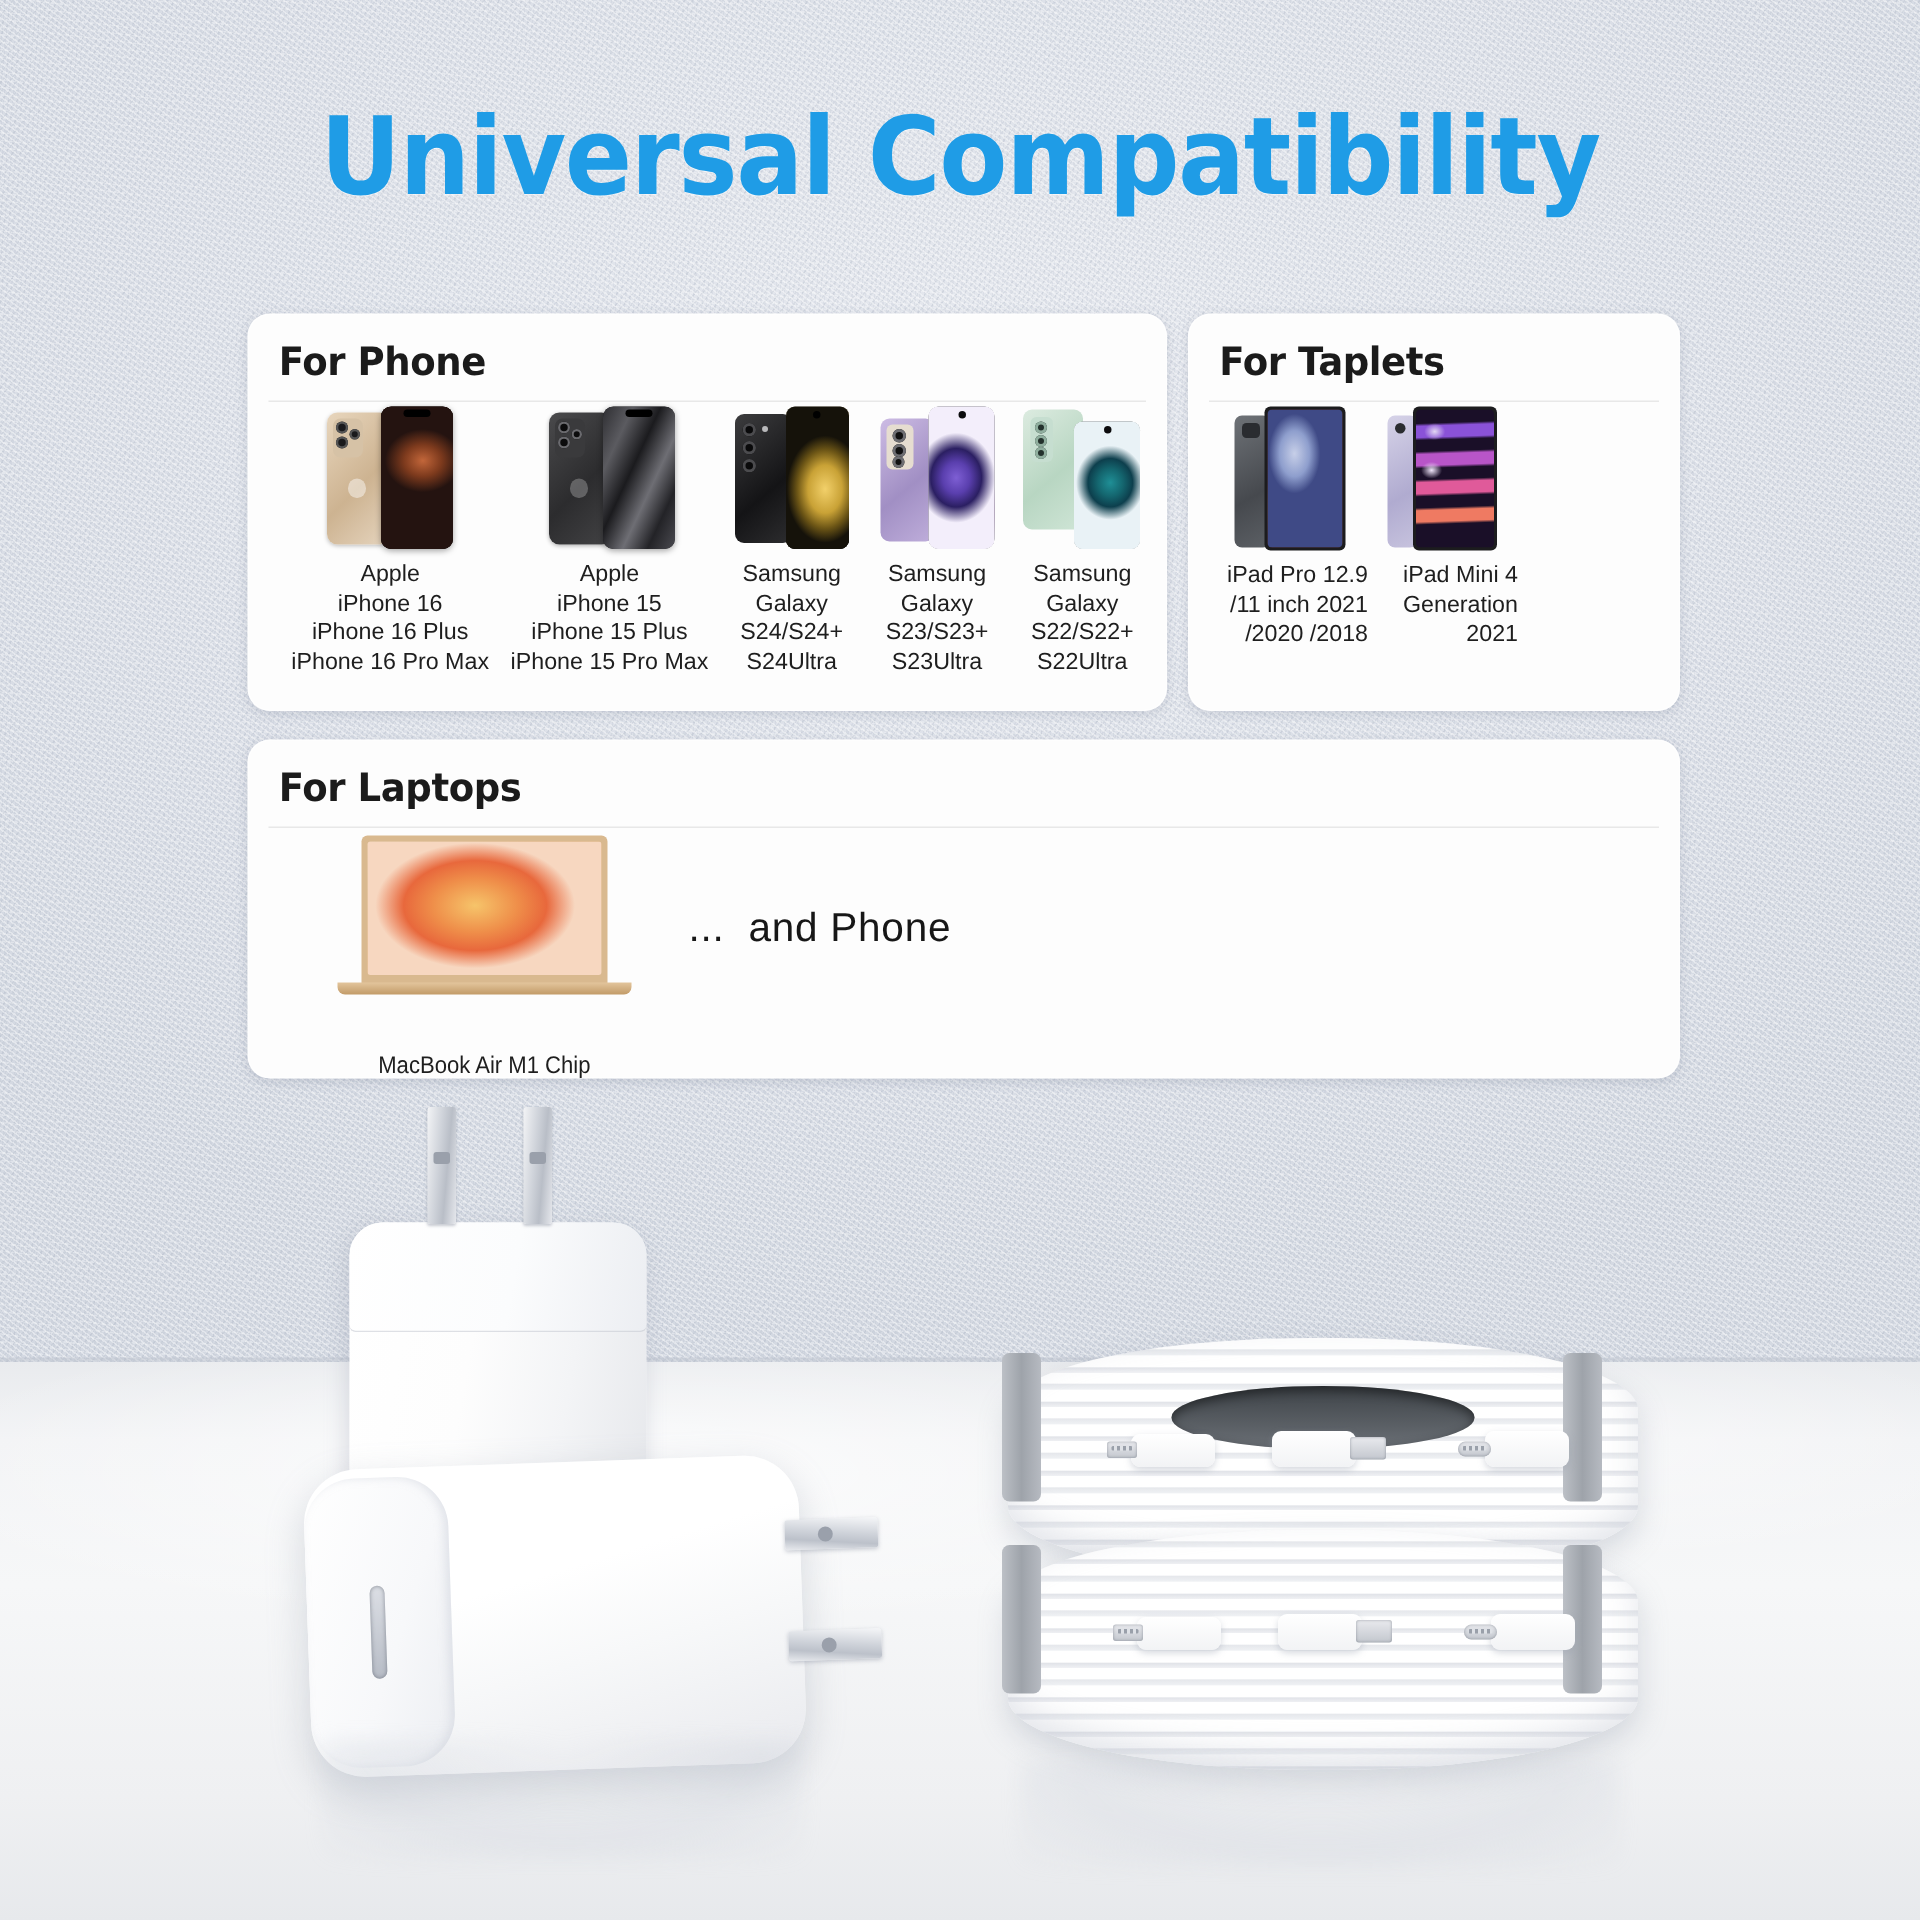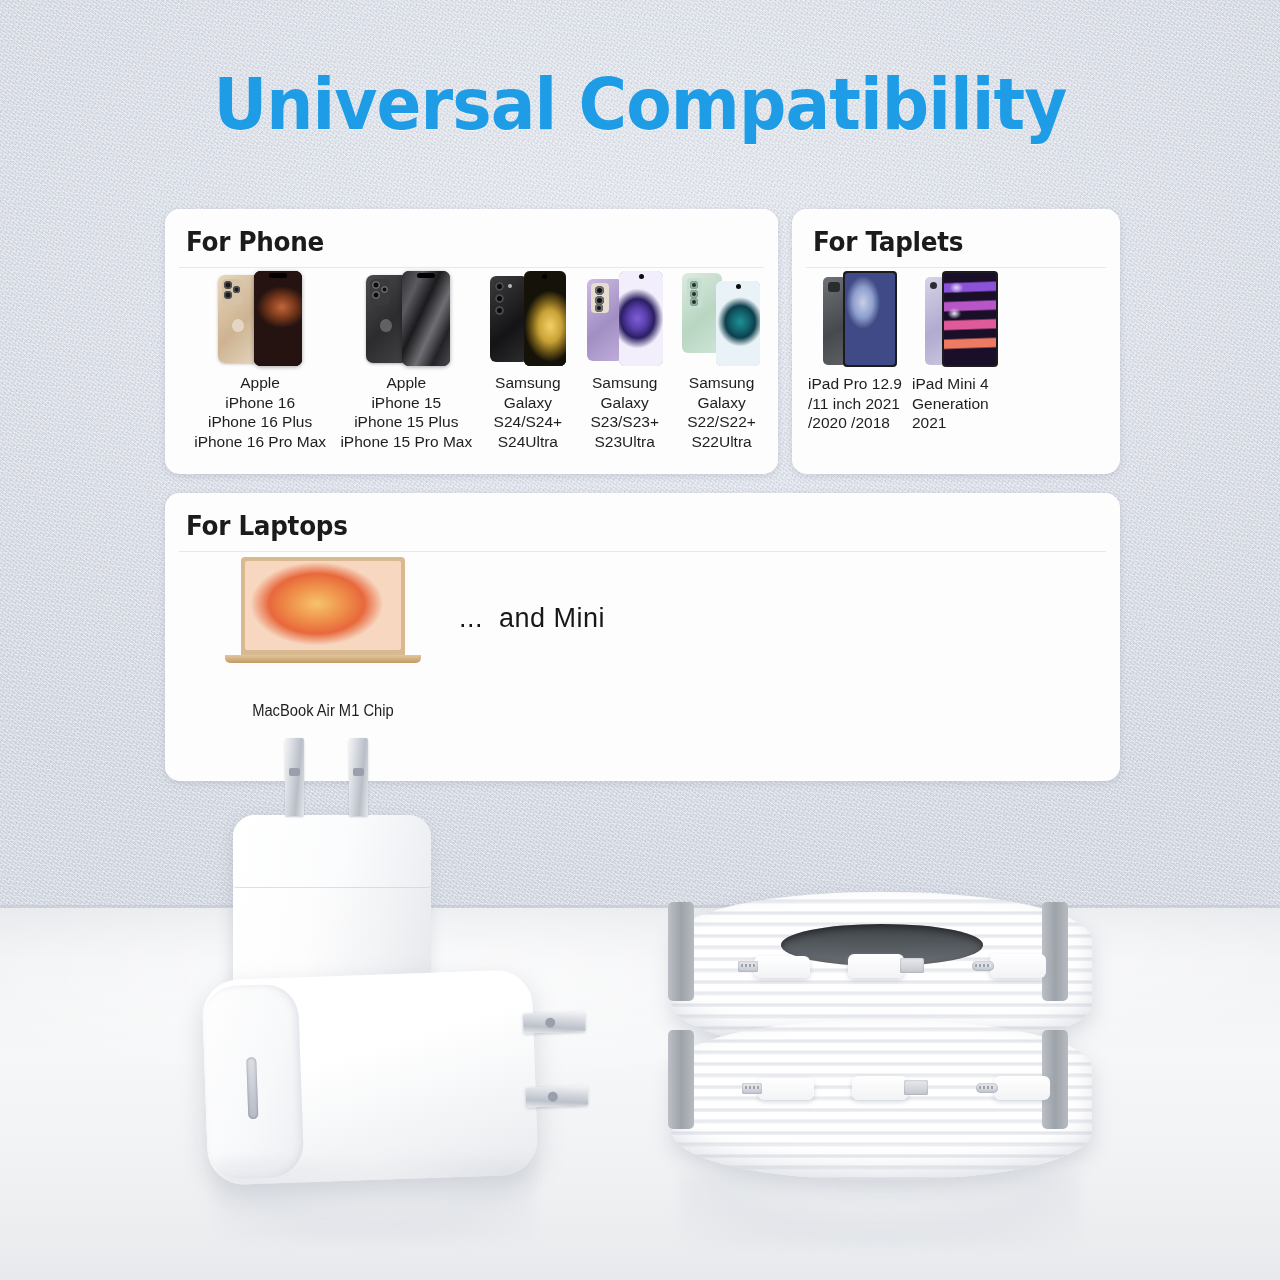--- a/index.html
+++ b/index.html
@@ -78,40 +78,40 @@
     transform:scaleX(.95);
     transform-origin:left center;
   }
   .card-rule {
     position:absolute; left:14px; right:14px; top:58px;
     height:1px; background:#e8e8e8;
   }
 
   #card-phone   { left:165px; top:209px; width:613px; height:265px; }
   #card-tablet  { left:792px; top:209px; width:328px; height:265px; }
-  #card-laptop  { left:165px; top:493px; width:955px; height:288px; }
+  #card-laptop  { left:165px; top:493px; width:955px; height:226px; }
 
   .items {
     position:absolute; left:0; right:0; top:62px; bottom:0;
     display:flex;
     align-items:flex-start;
   }
   #card-phone .items  { padding:0 8px; }
   #card-tablet .items { padding:0 10px; }
 
   .item { display:flex; flex-direction:column; align-items:center; }
   .item-label {
     font-size:15.5px;
     color:#1e1e1e;
     line-height:1.26;
     text-align:center;
     white-space:pre-line;
     margin-top:7px;
   }
-  .item-label.left { text-align:left; align-self:stretch; }
+  .item-label.left { text-align:right; align-self:stretch; }
   .ph1 { width:160px; } .ph2 { width:160px; }
   .ph3 { width:106px; } .ph4 { width:106px; } .ph5 { width:106px; }
 
   
   .shot { position:relative; }
   .bod {
     position:absolute;
     border-radius:7px;
     overflow:hidden;
   }
@@ -464,21 +464,21 @@
                 radial-gradient(ellipse 40px 70px at 72% 40%, #f2a05a 0%, rgba(0,0,0,0) 72%),
                 linear-gradient(150deg,#fcece0 0%, #f4b173 45%, #fbe6d6 100%);"></div>
           </div>
           <div class="base" style="left:2px;top:100px;width:196px;height:8px;background:linear-gradient(180deg,#e3c59c,#c29b68);"></div>
         </div>
         <div class="item-label" style="font-size:16px;margin-top:12px;transform:scaleX(.92);">MacBook Air M1 Chip</div>
       </div>
 
 
 
-      <div class="more-text" style="margin-left:14px;margin-top:48px;">...  and Mini</div>
+      <div class="more-text" style="margin-left:14px;margin-top:48px;">...  and Phone</div>
 
     </div>
   </div>
 
   <div class="charger-std"></div>
   <div class="prong" style="left:285px;top:738px;">
     <div class="hole"></div>
   </div>
   <div class="prong" style="left:349px;top:738px;">
     <div class="hole"></div>

